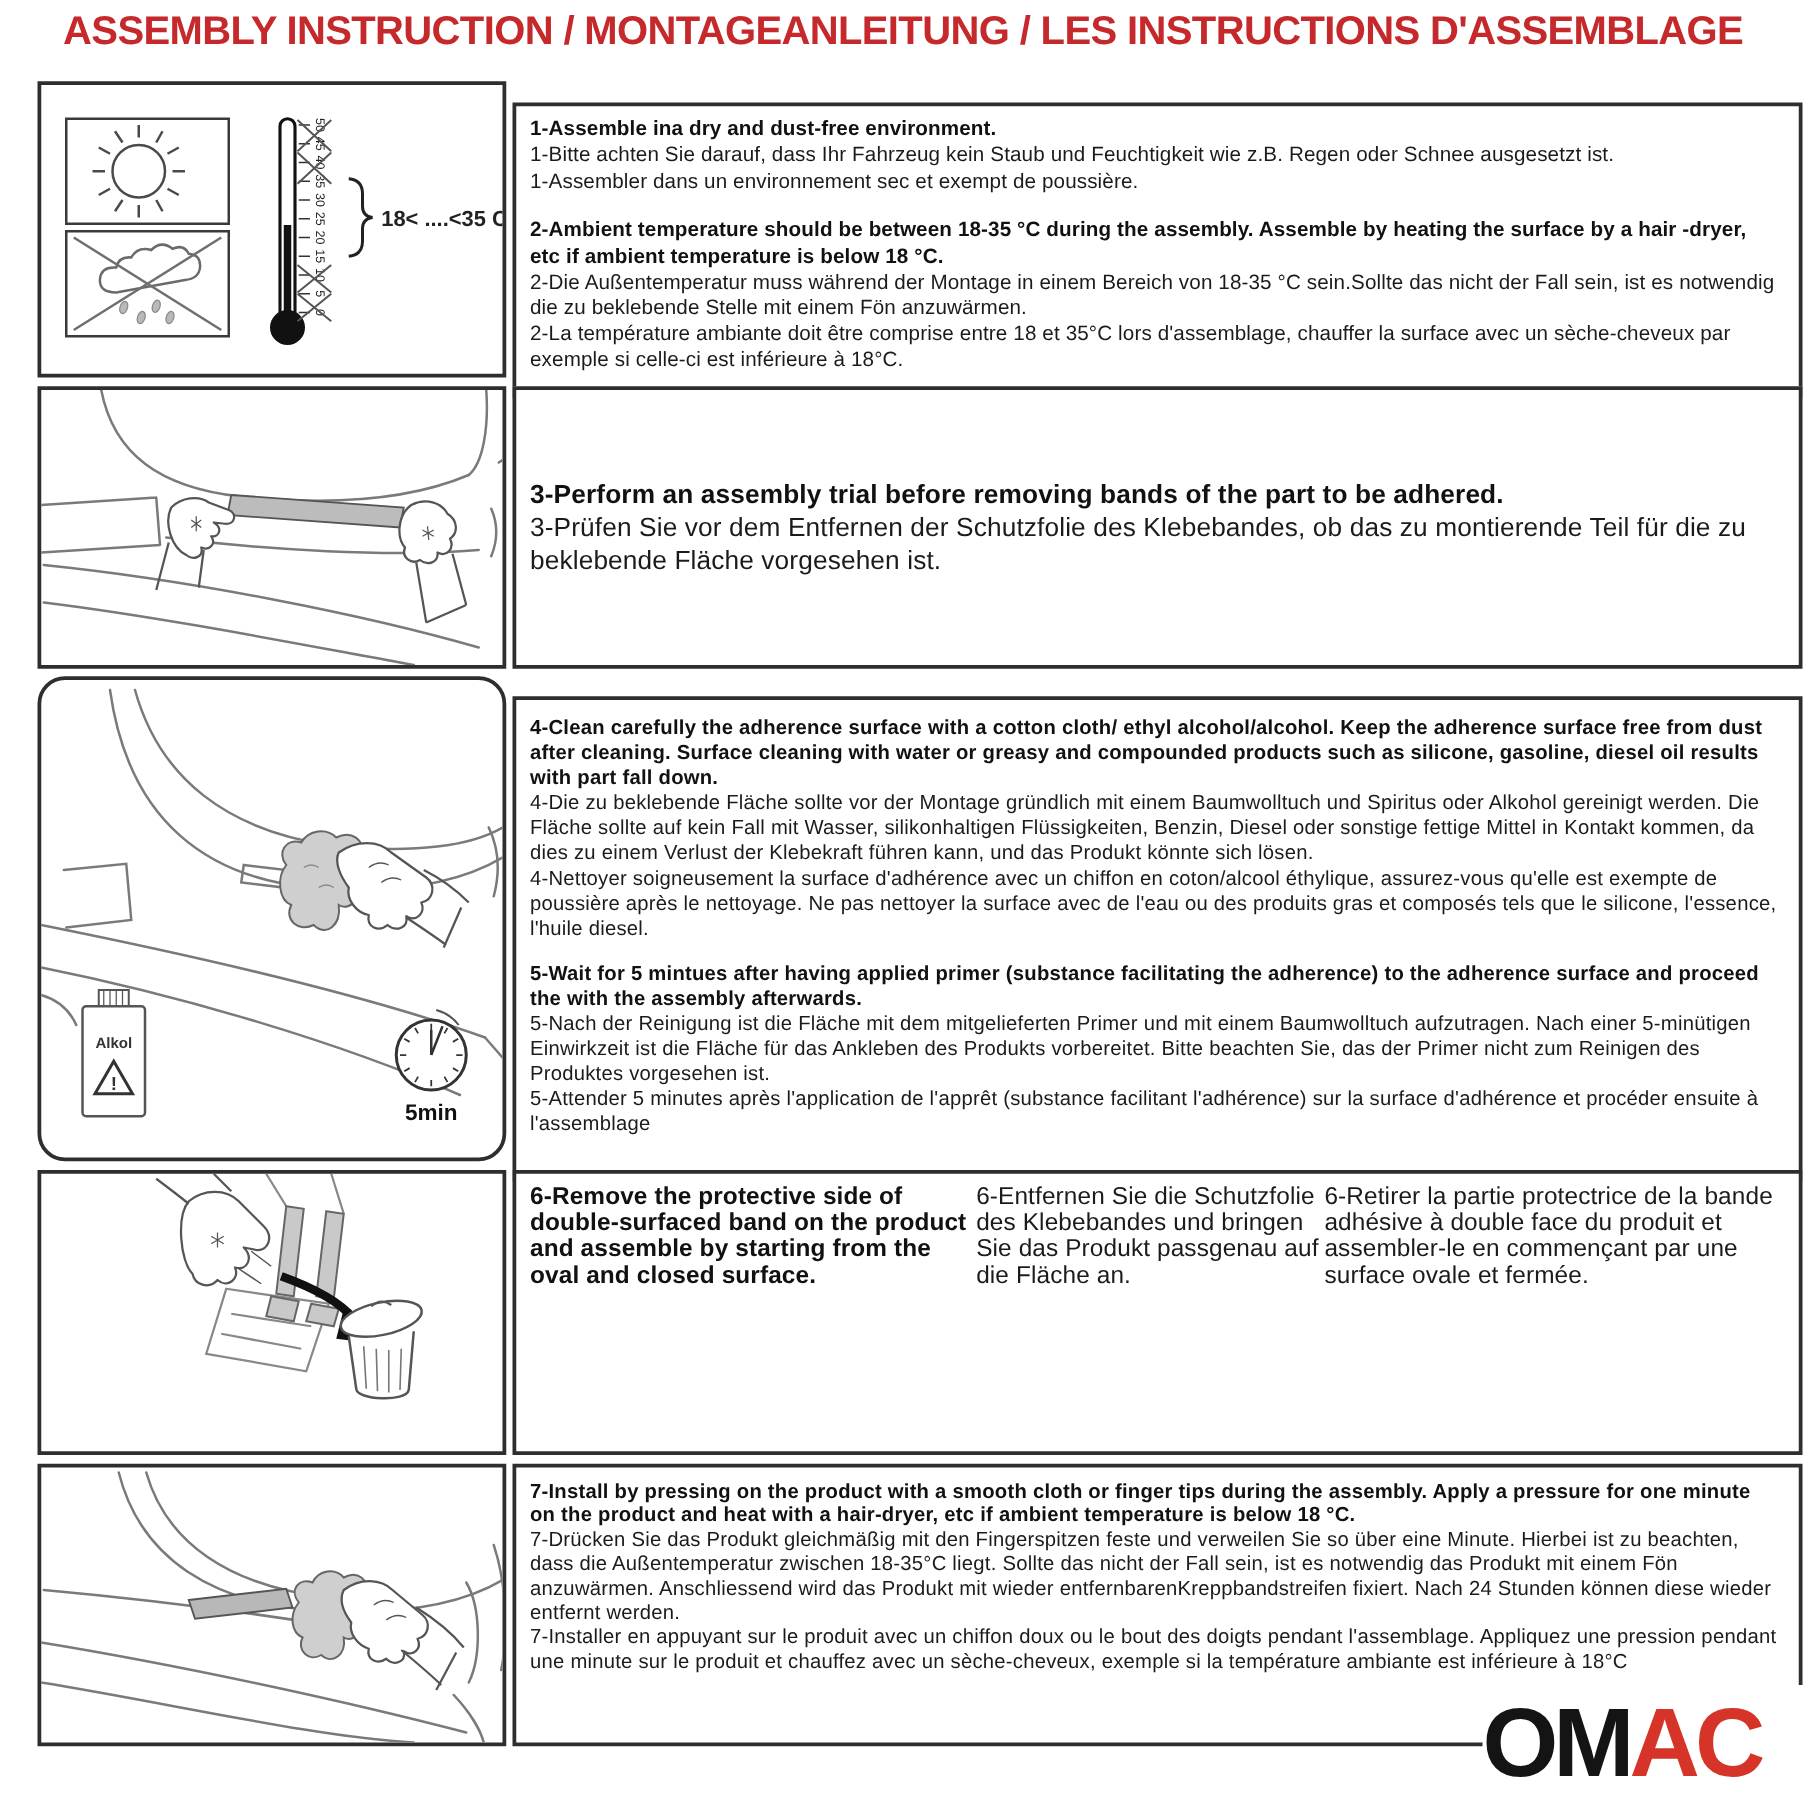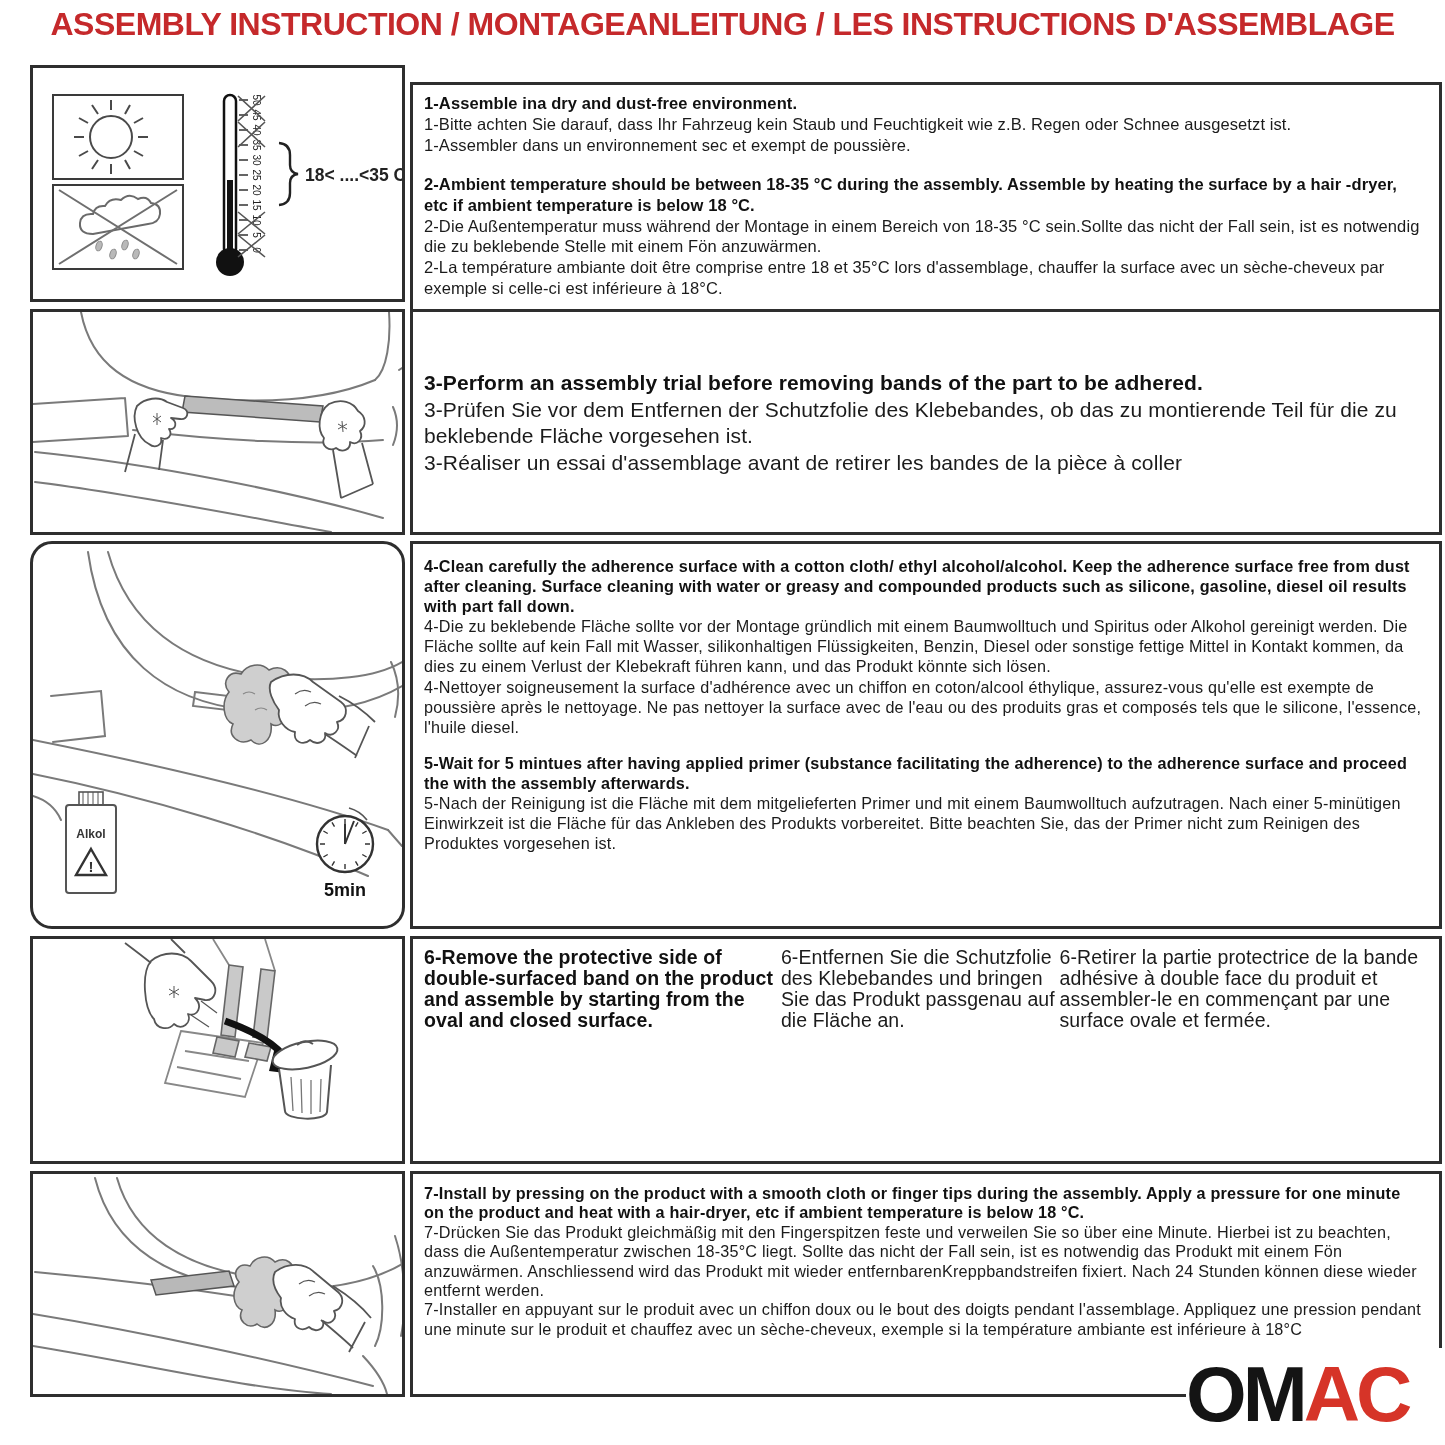--- a/index.html
+++ b/index.html
@@ -8,21 +8,21 @@
   .title{position:absolute;left:0;top:6px;width:1445px;text-align:center;
          font-size:32px;font-weight:bold;letter-spacing:-0.5px;color:#c5292b;white-space:nowrap;}
   .imgbox{position:absolute;left:30px;width:375px;border:3px solid #2e2e2e;background:#fff;box-sizing:border-box;}
   .txtbox{position:absolute;left:410px;width:1032px;border:3px solid #2e2e2e;background:#fff;box-sizing:border-box;
           color:#1b1b1b;padding:8px 16px 6px 11px;}
   .txtbox p{margin:0;}
   .txtbox p.b{font-weight:bold;color:#111;}
   .gap18{height:18px;} .gap16{height:16px;}
   .s1{font-size:16.5px;line-height:20.9px;letter-spacing:0.1px;}
   .s2{font-size:21px;line-height:26.5px;display:flex;flex-direction:column;justify-content:center;letter-spacing:0.1px;}
-  .s3{font-size:16.2px;line-height:20.1px;letter-spacing:0.2px;padding-top:12px;}
+  .s3{font-size:16.2px;line-height:20.1px;letter-spacing:0.2px;padding-top:12px;margin-top:16px;}
   .s4{font-size:19.5px;line-height:21px;display:flex;flex-direction:row;justify-content:center;letter-spacing:0.1px;}
   .s5{font-size:16.2px;line-height:19.4px;letter-spacing:0.2px;padding-top:10px;}
   svg{display:block;font-family:"Liberation Sans",sans-serif;}
   .logo{position:absolute;left:1186px;top:1348px;width:259px;height:92px;background:#fff;
         display:flex;align-items:center;justify-content:flex-start;
         font-weight:bold;font-size:78px;letter-spacing:-4px;line-height:1;text-align:center;}
   .logo .lb{color:#141414;} .logo .lr{color:#d63428;}
 </style>
 </head>
 <body>
@@ -110,21 +110,20 @@
       <g fill="#fff" stroke="#555" stroke-width="1.8" stroke-linejoin="round">
         <path d="M296,92 C308,86 320,90 325,99 C333,104 334,114 327,119 C331,127 324,134 317,130 C318,138 309,141 303,136 C296,140 288,134 291,126 C284,118 285,100 296,92 Z"></path>
         <path d="M305,112 l9,5 m0,-5 l-9,5 m4,-8 l1,11" fill="none" stroke-width="1"></path>
         <path d="M300,138 L308,186 M329,131 L340,172 M308,186 L340,172" fill="none"></path>
       </g>
     </svg>
   </div>
   <div class="txtbox s2" style="top:309px;height:226px;">
     <p class="b">3-Perform an assembly trial before removing bands of the part to be adhered.</p>
     <p>3-Prüfen Sie vor dem Entfernen der Schutzfolie des Klebebandes, ob das zu montierende Teil für die zu beklebende Fläche vorgesehen ist.</p>
-    <p>3-Réaliser un essai d'assemblage avant de retirer les bandes de la pièce à coller</p>
   </div>
 
   <div class="imgbox" style="top:541px;height:388px;border-radius:22px;">
     <svg viewBox="0 0 369 382" width="369" height="382">
       <g fill="none" stroke="#7a7a7a" stroke-width="2" stroke-linecap="round">
         <path d="M55,8 C70,115 135,158 215,166 C285,172 335,162 369,142"></path>
         <path d="M75,8 C95,80 150,120 230,132 C300,140 345,132 369,118"></path>
         <path d="M358,118 q12,25 4,55"></path>
         <path d="M18,152 L68,147 L72,192 L20,198"></path>
         <path d="M0,196 C120,220 260,252 355,286"></path>
@@ -162,20 +161,21 @@
       </g>
     </svg>
   </div>
   <div class="txtbox s3" style="top:541px;height:388px;">
     <p class="b">4-Clean carefully the adherence surface with a cotton cloth/ ethyl alcohol/alcohol. Keep the adherence surface free from dust after cleaning. Surface cleaning with water or greasy and compounded products such as silicone, gasoline, diesel oil results with part fall down.</p>
     <p>4-Die zu beklebende Fläche sollte vor der Montage gründlich mit einem Baumwolltuch und Spiritus oder Alkohol gereinigt werden. Die Fläche sollte auf kein Fall mit Wasser, silikonhaltigen Flüssigkeiten, Benzin, Diesel oder sonstige fettige Mittel in Kontakt kommen, da dies zu einem Verlust der Klebekraft führen kann, und das Produkt könnte sich lösen.</p>
     <p>4-Nettoyer soigneusement la surface d'adhérence avec un chiffon en coton/alcool éthylique, assurez-vous qu'elle est exempte de poussière après le nettoyage. Ne pas nettoyer la surface avec de l'eau ou des produits gras et composés tels que le silicone, l'essence, l'huile diesel.</p>
     <div class="gap16"></div>
     <p class="b">5-Wait for 5 mintues after having applied primer (substance facilitating the adherence) to the adherence surface and proceed the with the assembly afterwards.</p>
     <p>5-Nach der Reinigung ist die Fläche mit dem mitgelieferten Primer und mit einem Baumwolltuch aufzutragen. Nach einer 5-minütigen Einwirkzeit ist die Fläche für das Ankleben des Produkts vorbereitet. Bitte beachten Sie, das der Primer nicht zum Reinigen des Produktes vorgesehen ist.</p>
+    <p>5-Attender 5 minutes après l'application de l'apprêt (substance facilitant l'adhérence) sur la surface d'adhérence et procéder ensuite à l'assemblage</p>
   </div>
 
   <div class="imgbox" style="top:936px;height:228px;">
     <svg viewBox="0 0 369 222" width="369" height="222">
       <g fill="none" stroke="#888" stroke-width="1.8">
         <polygon points="148,92 230,104 212,158 132,144"></polygon>
         <path d="M152,112 L216,122 M144,128 L208,140"></path>
         <path d="M196,26 L180,0 M242,32 L232,0"></path>
       </g>
       <g fill="#c9c9c9" stroke="#666" stroke-width="1.6">

